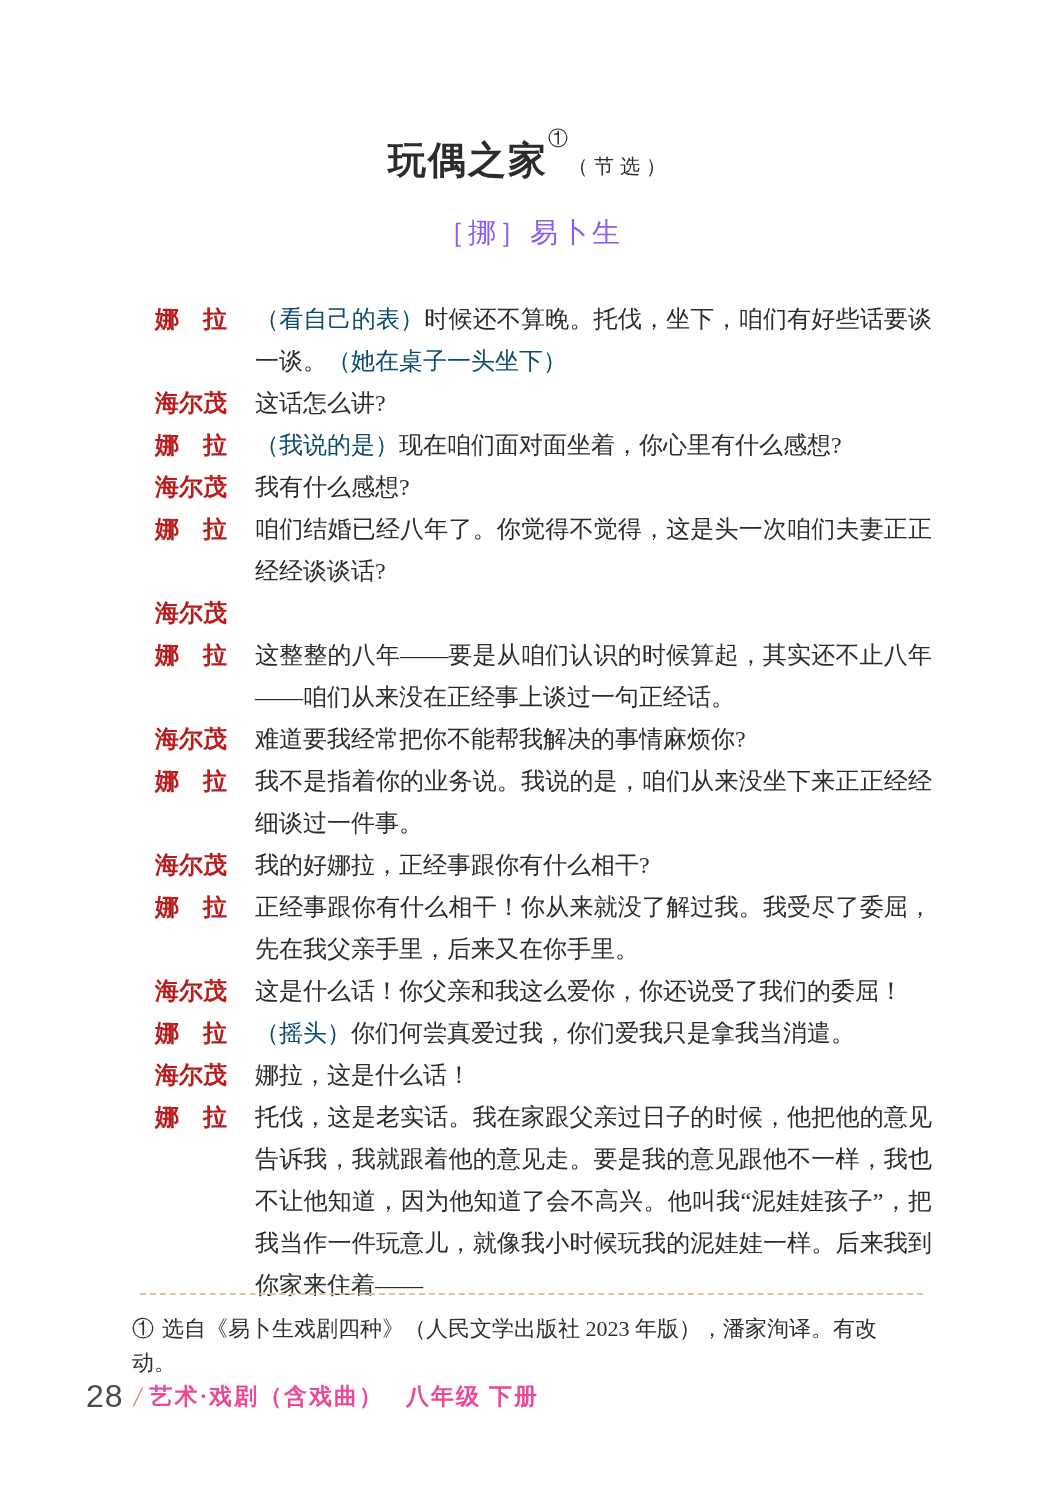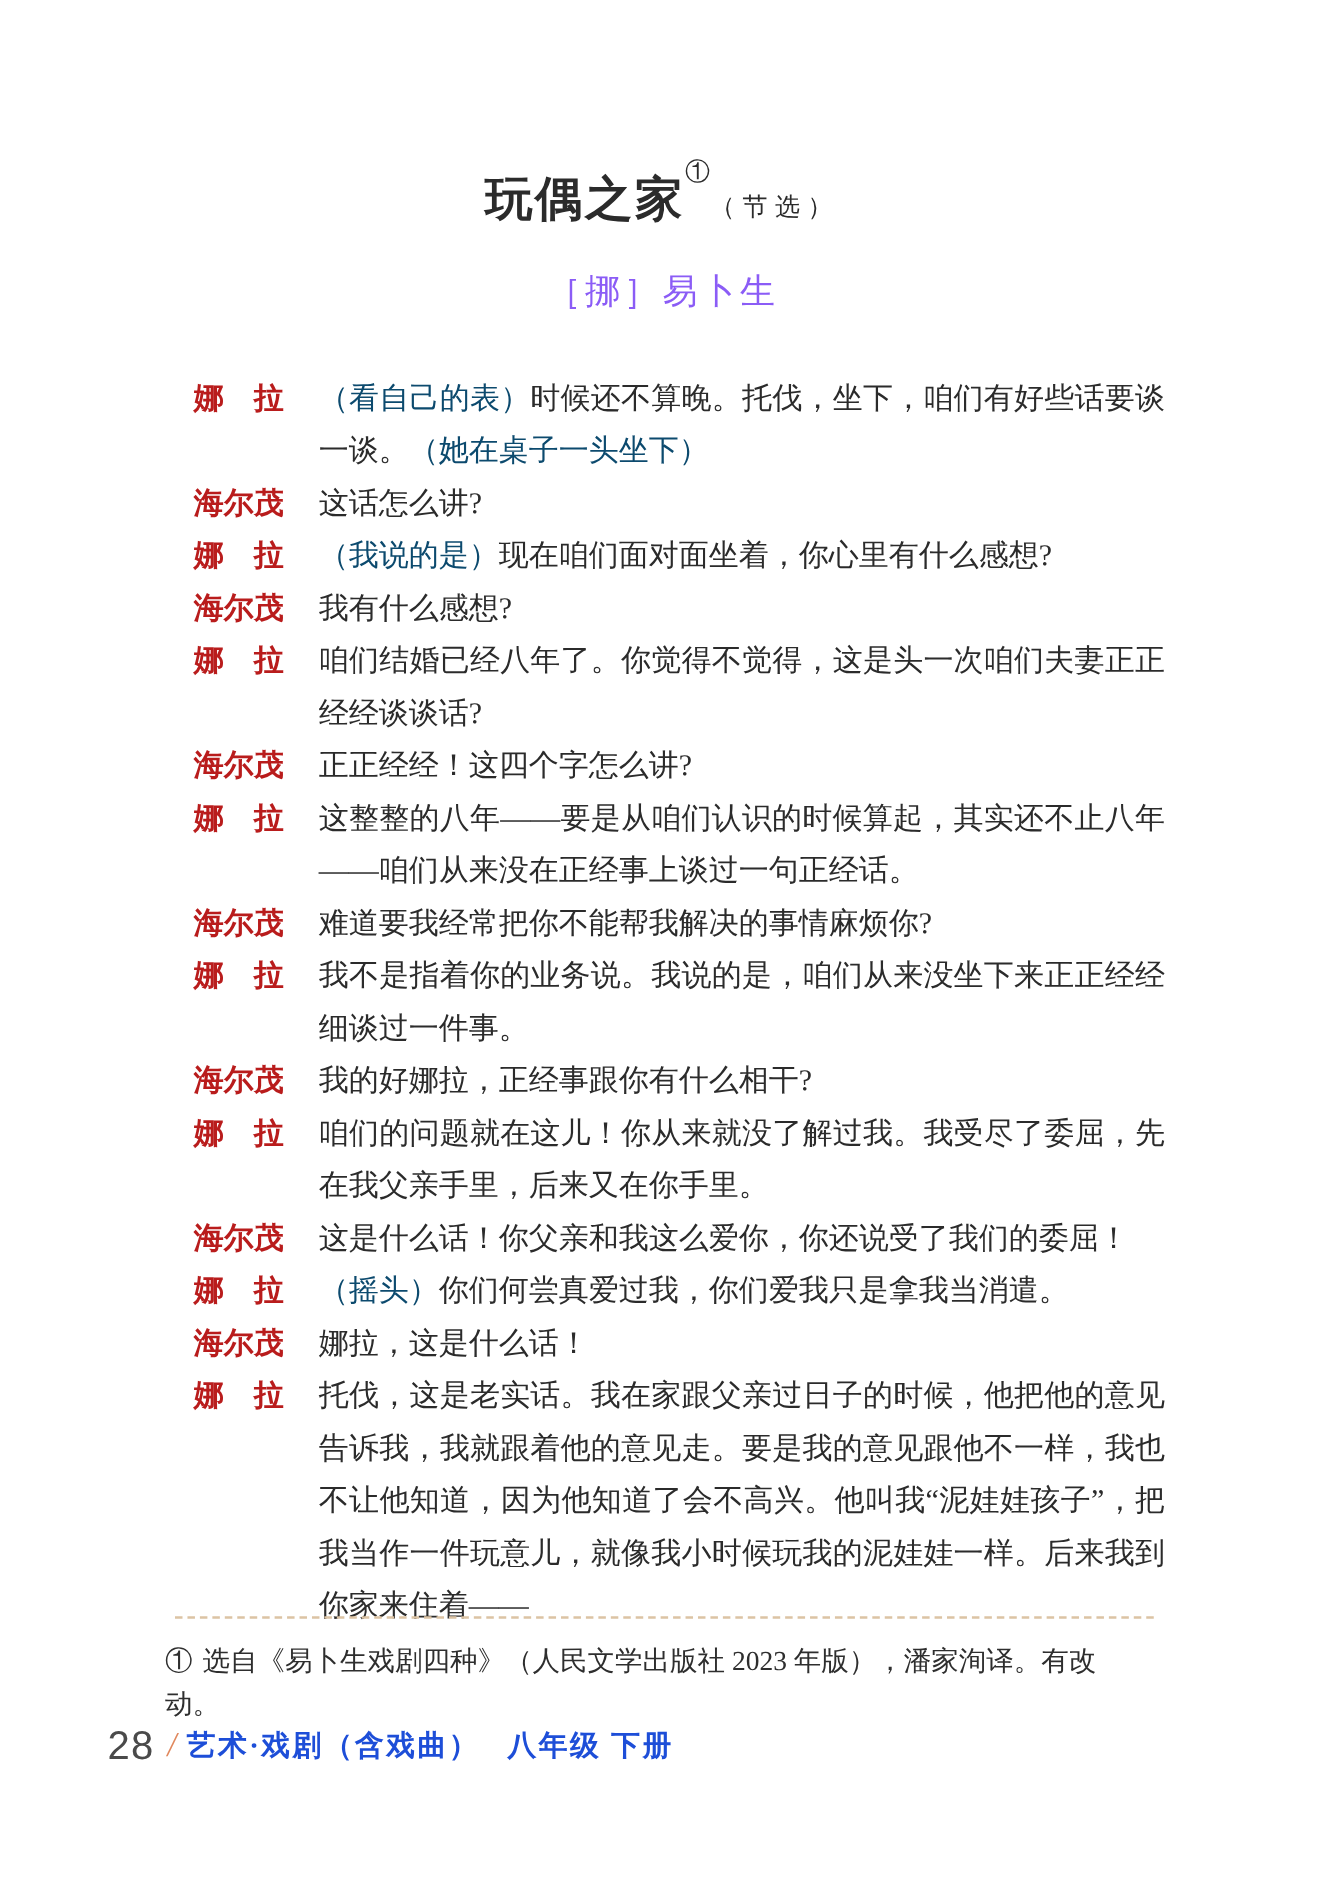--- a/index.html
+++ b/index.html
@@ -99,21 +99,21 @@
   }
   .page-footer .slash {
     color: #e0875c;
     font-size: 28px;
     margin: 0 8px 0 10px;
     transform: skewX(-8deg);
   }
   .page-footer .course,
   .page-footer .grade,
   .page-footer .vol {
-    color: #1d4ed8;
+    color: #ec4899;
     font-weight: 700;
     font-size: 23px;
     letter-spacing: 2px;
   }
   .page-footer .grade { margin-left: 22px; }
   .page-footer .vol   { margin-left: 8px; }
 </style>
 </head>
 <body>
 
@@ -144,21 +144,20 @@
       <span class="speech-text"><span class="line">我有什么感想?</span></span>
     </div>
 
     <div class="speech-row">
       <span class="speaker">娜　拉</span>
       <span class="speech-text"><span class="line">咱们结婚已经八年了。你觉得不觉得，这是头一次咱们夫妻正正经经谈谈话?</span></span>
     </div>
 
     <div class="speech-row">
       <span class="speaker">海尔茂</span>
-      <span class="speech-text"><span class="line">正正经经！这四个字怎么讲?</span></span>
     </div>
 
     <div class="speech-row">
       <span class="speaker">娜　拉</span>
       <span class="speech-text"><span class="line">这整整的八年——要是从咱们认识的时候算起，其实还不止八年——咱们从来没在正经事上谈过一句正经话。</span></span>
     </div>
 
     <div class="speech-row">
       <span class="speaker">海尔茂</span>
       <span class="speech-text"><span class="line">难道要我经常把你不能帮我解决的事情麻烦你?</span></span>
@@ -169,21 +168,21 @@
       <span class="speech-text"><span class="line">我不是指着你的业务说。我说的是，咱们从来没坐下来正正经经细谈过一件事。</span></span>
     </div>
 
     <div class="speech-row">
       <span class="speaker">海尔茂</span>
       <span class="speech-text"><span class="line">我的好娜拉，正经事跟你有什么相干?</span></span>
     </div>
 
     <div class="speech-row">
       <span class="speaker">娜　拉</span>
-      <span class="speech-text"><span class="line">咱们的问题就在这儿！你从来就没了解过我。我受尽了委屈，先在我父亲手里，后来又在你手里。</span></span>
+      <span class="speech-text"><span class="line">正经事跟你有什么相干！你从来就没了解过我。我受尽了委屈，先在我父亲手里，后来又在你手里。</span></span>
     </div>
 
     <div class="speech-row">
       <span class="speaker">海尔茂</span>
       <span class="speech-text"><span class="line">这是什么话！你父亲和我这么爱你，你还说受了我们的委屈！</span></span>
     </div>
 
     <div class="speech-row">
       <span class="speaker">娜　拉</span>
       <span class="speech-text"><span class="direction">（摇头）</span><span class="line">你们何尝真爱过我，你们爱我只是拿我当消遣。</span></span>

